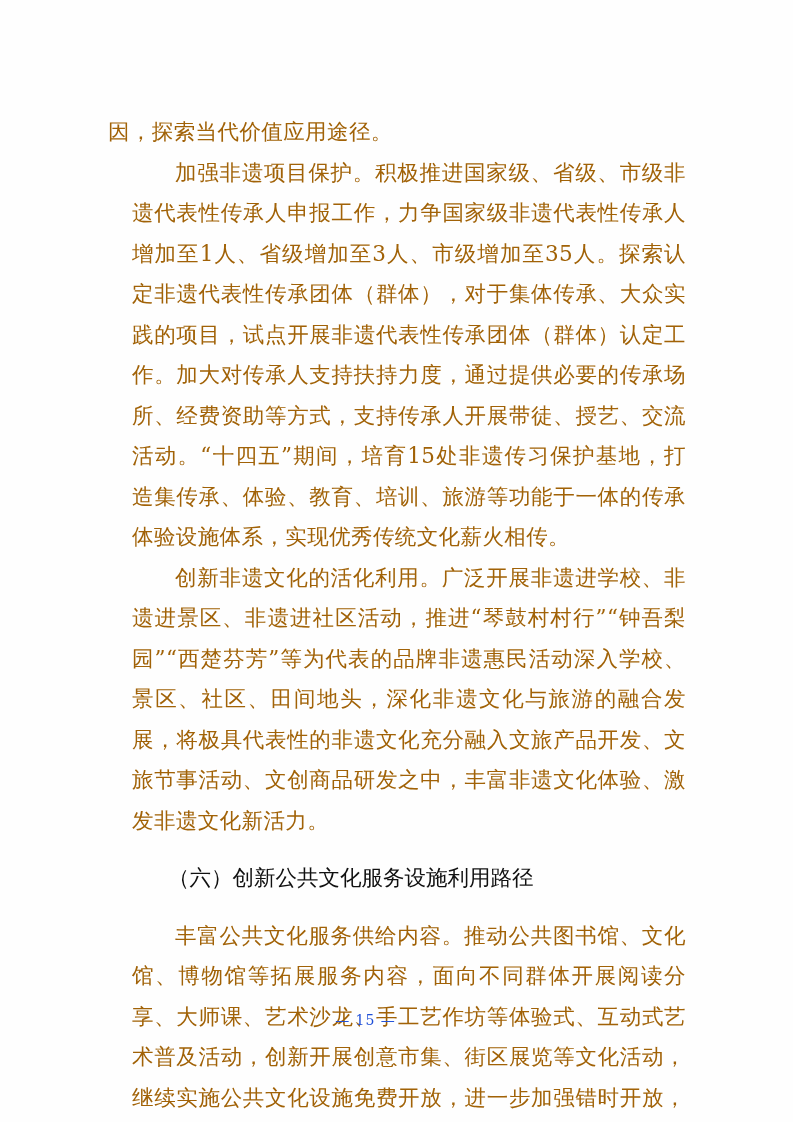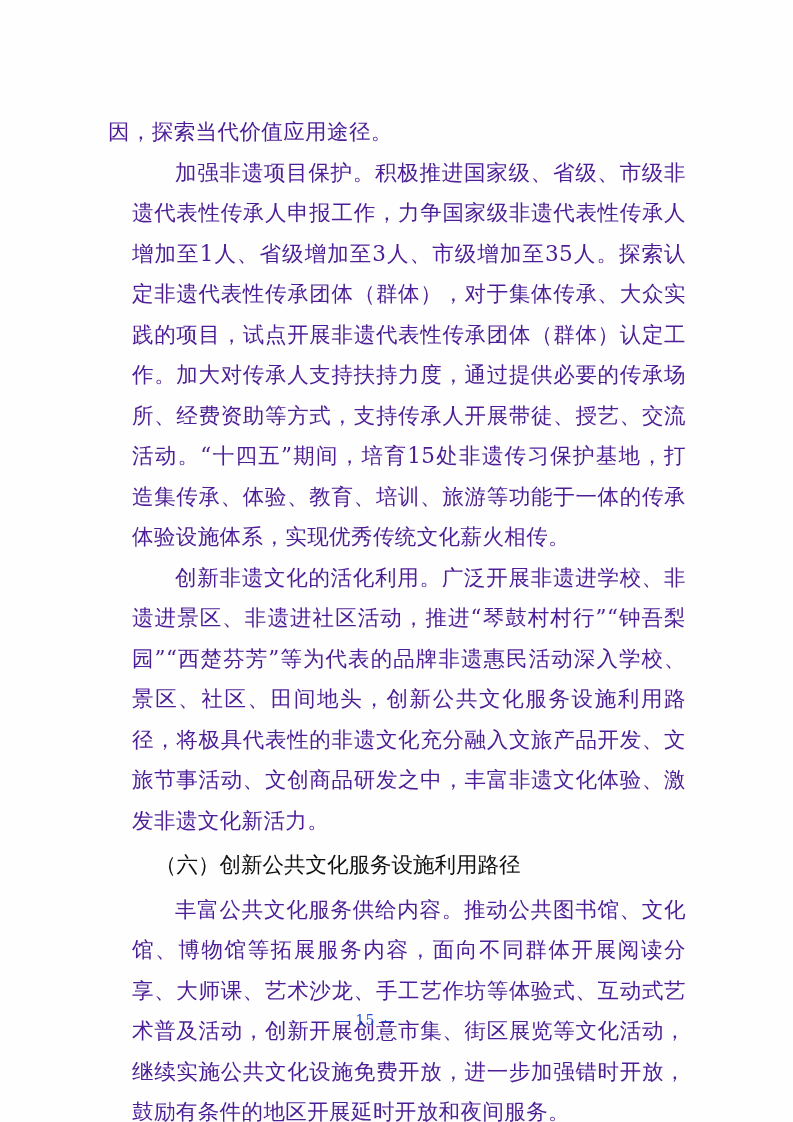--- a/index.html
+++ b/index.html
@@ -30,28 +30,28 @@
     width: 578px;
   }
   p.para {
     margin: 0 0 0 0;
     font-size: 21.5px;
     line-height: 40.5px;
     text-align: justify;
     text-justify: inter-ideograph;
     letter-spacing: 0.4px;
     font-family: "DejaVu Serif", "Liberation Serif", serif;
-    color: #4c1d95;
+    color: #a16207;
   }
   p.indent {
     text-indent: 2em;
     margin-left: 24px;
   }
   p.heading {
-    margin: 4px;
+    margin: 17px;
     font-size: 21.5px;
     line-height: 40.5px;
     text-indent: 2em;
     font-family: "DejaVu Serif", "Liberation Serif", serif;
     color: #101010;
   }
   .footer {
     position: absolute;
     left: 0;
     top: 1012px;
@@ -70,21 +70,21 @@
 </head>
 <body>
 
 <div class="page">
   <div class="content">
 
     <p class="para">因，探索当代价值应用途径。</p>
 
     <p class="para indent">加强非遗项目保护。积极推进国家级、省级、市级非遗代表性传承人申报工作，力争国家级非遗代表性传承人增加至1人、省级增加至3人、市级增加至35人。探索认定非遗代表性传承团体（群体），对于集体传承、大众实践的项目，试点开展非遗代表性传承团体（群体）认定工作。加大对传承人支持扶持力度，通过提供必要的传承场所、经费资助等方式，支持传承人开展带徒、授艺、交流活动。“十四五”期间，培育15处非遗传习保护基地，打造集传承、体验、教育、培训、旅游等功能于一体的传承体验设施体系，实现优秀传统文化薪火相传。</p>
 
-    <p class="para indent">创新非遗文化的活化利用。广泛开展非遗进学校、非遗进景区、非遗进社区活动，推进“琴鼓村村行”“钟吾梨园”“西楚芬芳”等为代表的品牌非遗惠民活动深入学校、景区、社区、田间地头，创新公共文化服务设施利用路径，将极具代表性的非遗文化充分融入文旅产品开发、文旅节事活动、文创商品研发之中，丰富非遗文化体验、激发非遗文化新活力。</p>
+    <p class="para indent">创新非遗文化的活化利用。广泛开展非遗进学校、非遗进景区、非遗进社区活动，推进“琴鼓村村行”“钟吾梨园”“西楚芬芳”等为代表的品牌非遗惠民活动深入学校、景区、社区、田间地头，深化非遗文化与旅游的融合发展，将极具代表性的非遗文化充分融入文旅产品开发、文旅节事活动、文创商品研发之中，丰富非遗文化体验、激发非遗文化新活力。</p>
 
     <p class="heading">（六）创新公共文化服务设施利用路径</p>
 
     <p class="para indent">丰富公共文化服务供给内容。推动公共图书馆、文化馆、博物馆等拓展服务内容，面向不同群体开展阅读分享、大师课、艺术沙龙、手工艺作坊等体验式、互动式艺术普及活动，创新开展创意市集、街区展览等文化活动，继续实施公共文化设施免费开放，进一步加强错时开放，鼓励有条件的地区开展延时开放和夜间服务。</p>
 
   </div>
 
   <div class="footer">
     <span class="pagenum-inner">— 15 —</span>
   </div>

